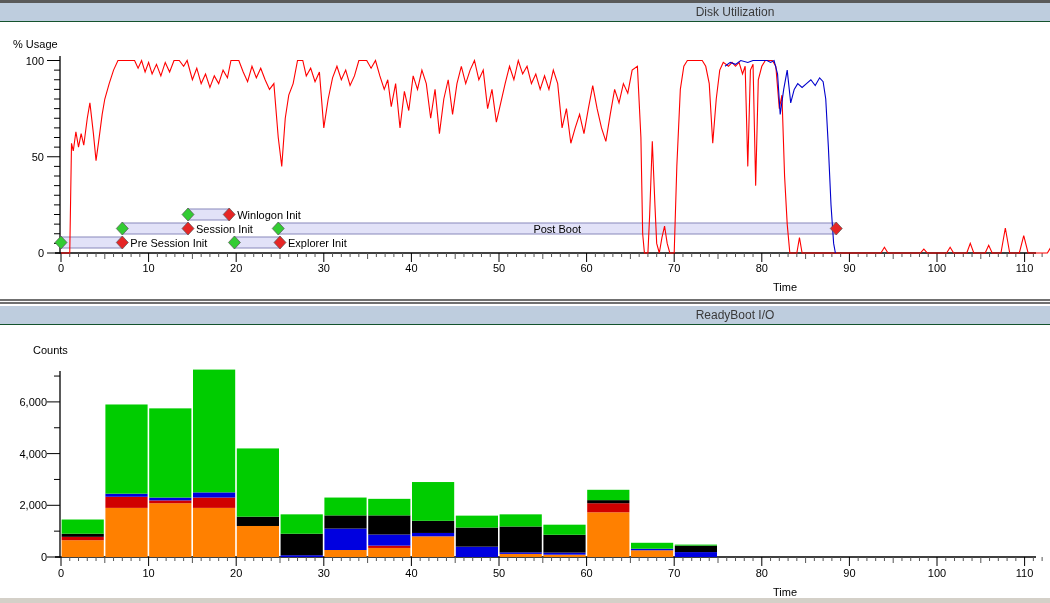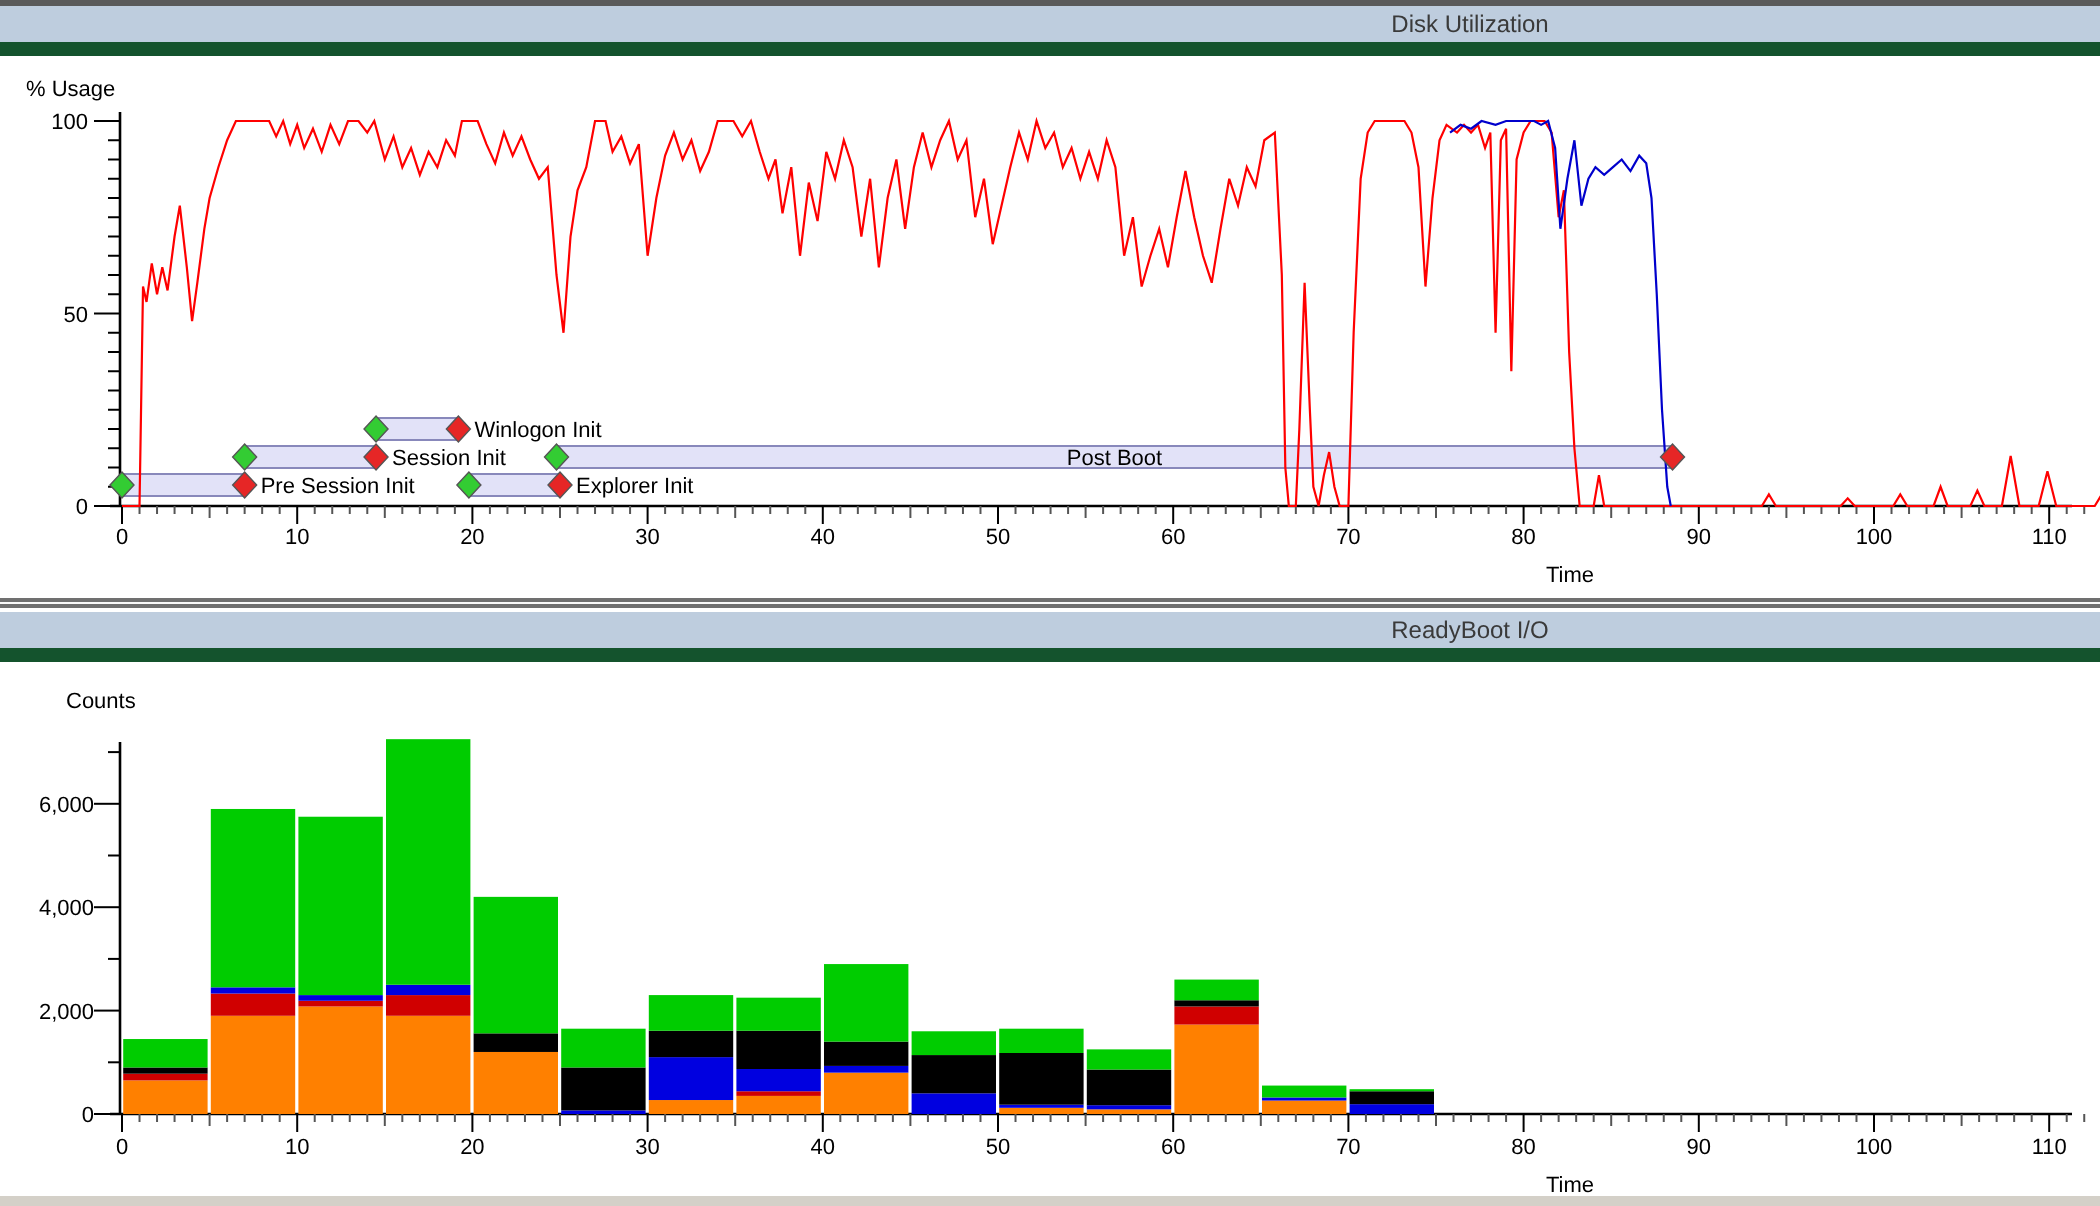--- a/index.html
+++ b/index.html
@@ -1,21 +1,21 @@
 <!DOCTYPE html>
 <html><head>
 <meta charset="utf-8">
 <style>
   html,body{margin:0;padding:0;}
   body{
     width:1050px;height:603px;position:relative;background:#ffffff;
     font-family:"Liberation Sans",sans-serif;overflow:hidden;
   }
   .top-edge{position:absolute;left:0;top:0;width:1050px;height:3px;background:#5a5a5a;}
-  .band{position:absolute;left:0;width:1050px;height:18px;background:#becdde;border-bottom:7px solid #14532d;}
+  .band{position:absolute;left:0;width:1050px;height:18px;background:#becdde;border-bottom:1px solid #14532d;}
   .band .band-title{
     position:absolute;left:655px;width:160px;text-align:center;
     font-size:12px;line-height:18px;color:#3a3a3a;
   }
   #band1{top:3px;}
   #band2{top:306px;}
   .splitter{
     position:absolute;left:0;top:299px;width:1050px;height:5px;background:#fafafa;
     border-top:2px solid #707070;border-bottom:2px solid #707070;box-sizing:border-box;
   }

